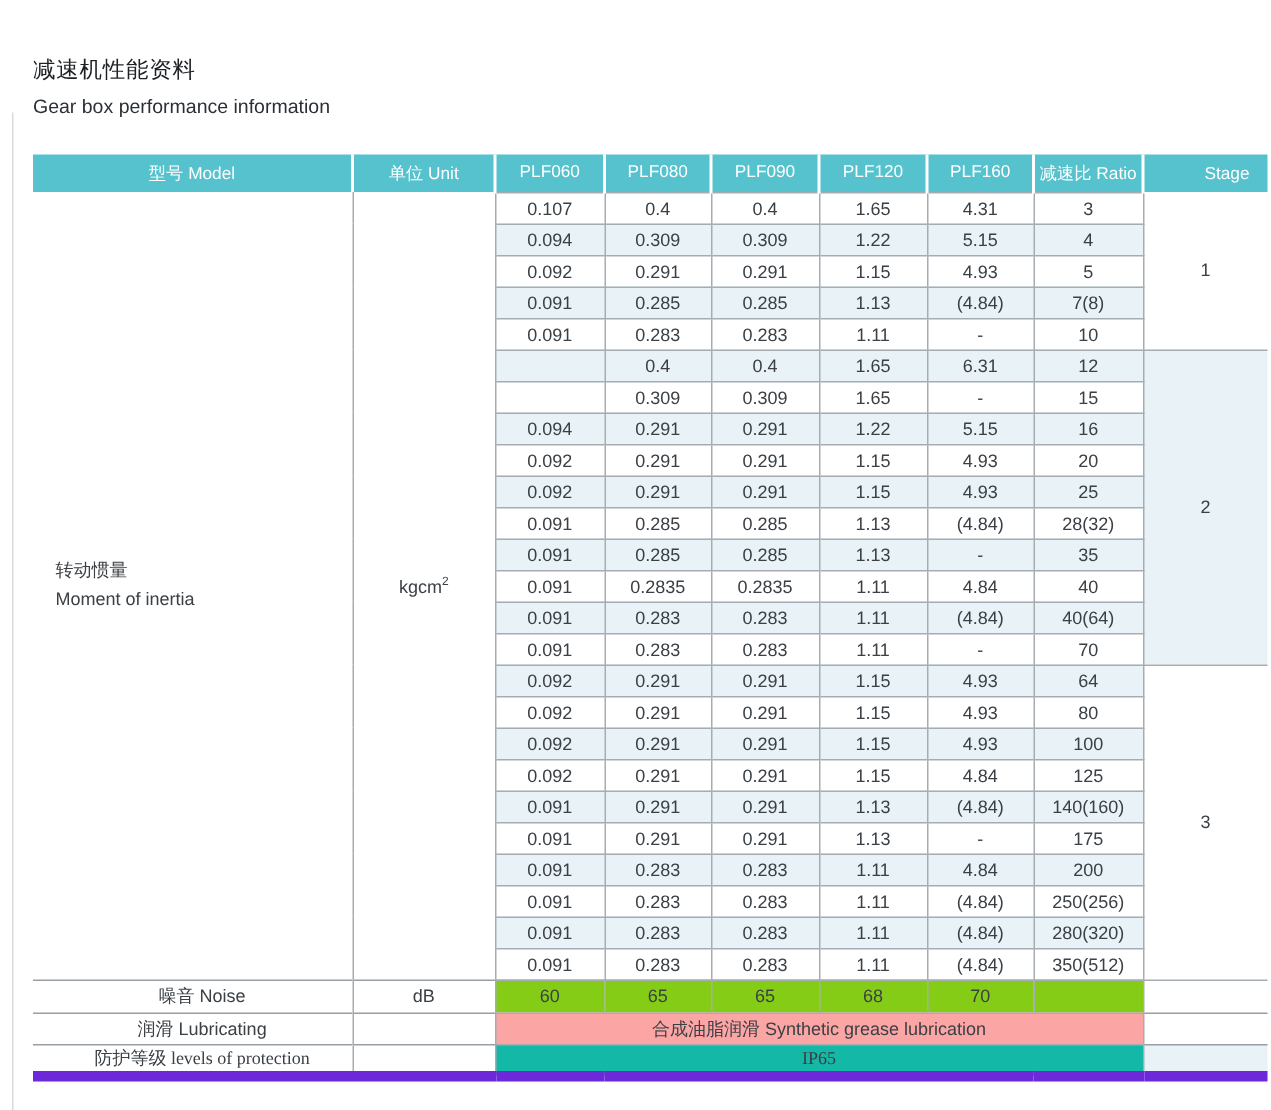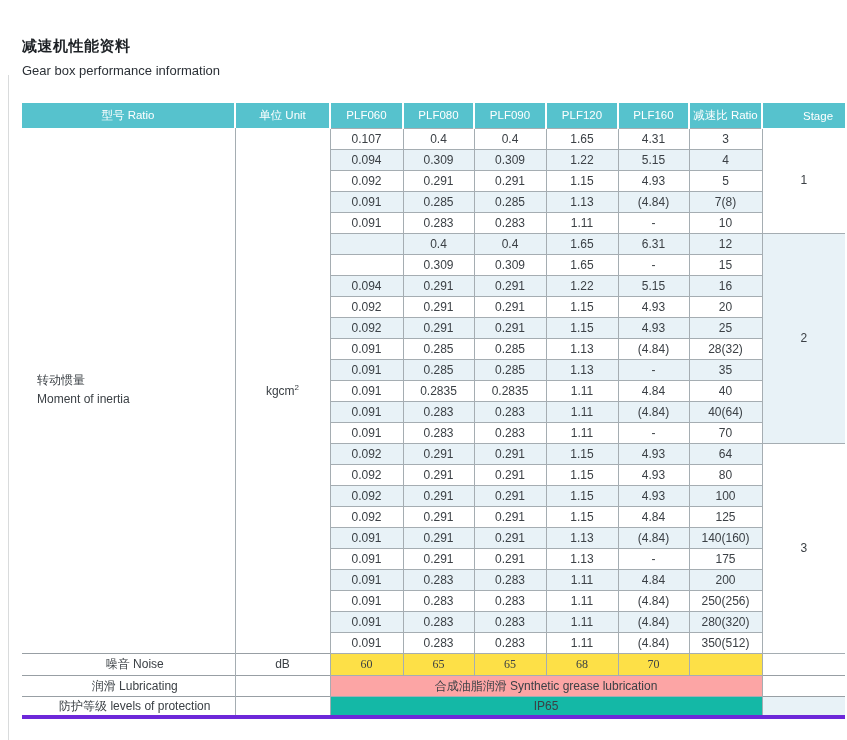--- a/index.html
+++ b/index.html
@@ -10,21 +10,21 @@
     font-family: "Liberation Sans", "DejaVu Sans", sans-serif;
     position: relative;
     overflow: hidden;
   }
   .edge-line {
     position: absolute; left: 8px; top: 75px; bottom: 0;
     width: 1px; background: #d9dbdc;
   }
   .title-zh {
     position: absolute; left: 22px; top: 37px;
-    font-size: 15px; font-weight: bold; color: #1d2125;
+    font-size: 15px; font-weight: normal; color: #1d2125;
     letter-spacing: 0.5px;
   }
   .title-en {
     position: absolute; left: 22px; top: 63px;
     font-size: 13px; color: #2b3036;
   }
   table.perf {
     position: absolute; left: 22px; top: 103px;
     border-collapse: collapse; table-layout: fixed;
     width: 823px;
@@ -59,27 +59,27 @@
   }
   td.stage-cell.altbg { background: #e8f2f7; }
   tr.bottom-row td { border-top: 1px solid #989fa4; }
   tr.bottom-row { height: 21px; }
   tr.noise-row { height: 22px; }
   td.label-cell {
     text-align: center; padding-left: 15px;
     border-right: 1px solid #a5adb2;
   }
   td.unit-mini { border-right: 1px solid #a5adb2; margin-top: 27px; }
-  tr.noise-row td.data { background: #fde047; font-family: Liberation Serif, serif; }
+  tr.noise-row td.data { background: #84cc16; }
   td.merged-cell { border: 1px solid #a5adb2; }
   td.merged-cell.white { background: #fca5a5; margin-top: 41px; }
   td.merged-cell.altbg { background: #14b8a6; }
   td.stage-empty { border-left: 1px solid #a5adb2; }
   td.stage-empty.altbg { background: #e8f2f7; }
-  tr.last-row td { border-bottom: 4px solid #6d28d9; }
+  tr.last-row td { border-bottom: 7px solid #6d28d9; font-family: Liberation Serif, serif; }
   tbody.inertia tr { height: 21px; }
 </style>
 </head>
 <body>
 
 <div class="edge-line"></div>
 
 <div class="title-zh">减速机性能资料</div>
 <div class="title-en">Gear box performance information</div>
 
@@ -90,21 +90,21 @@
       <col style="width:73px">
     <col style="width:71px">
       <col style="width:72px">
       <col style="width:72px">
     <col style="width:71px">
       <col style="width:73px">
       <col style="width:83px">
   </colgroup>
   <thead>
     <tr>
-      <th>型号 Ratio</th>
+      <th>型号 Model</th>
       <th>单位 Unit</th>
       <th>PLF060</th>
       <th>PLF080</th>
       <th>PLF090</th>
       <th>PLF120</th>
       <th>PLF160</th>
       <th>减速比 Ratio</th>
       <th>Stage</th>
     </tr>
   </thead>

